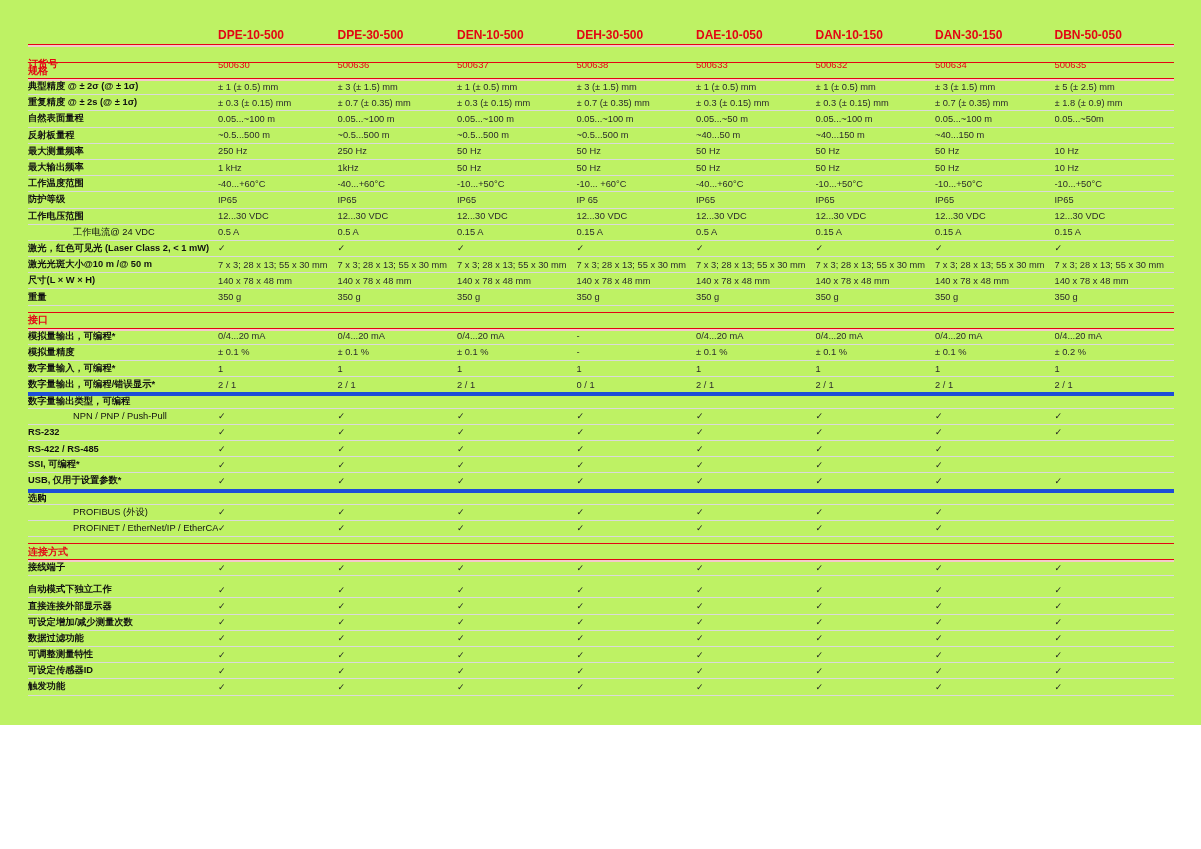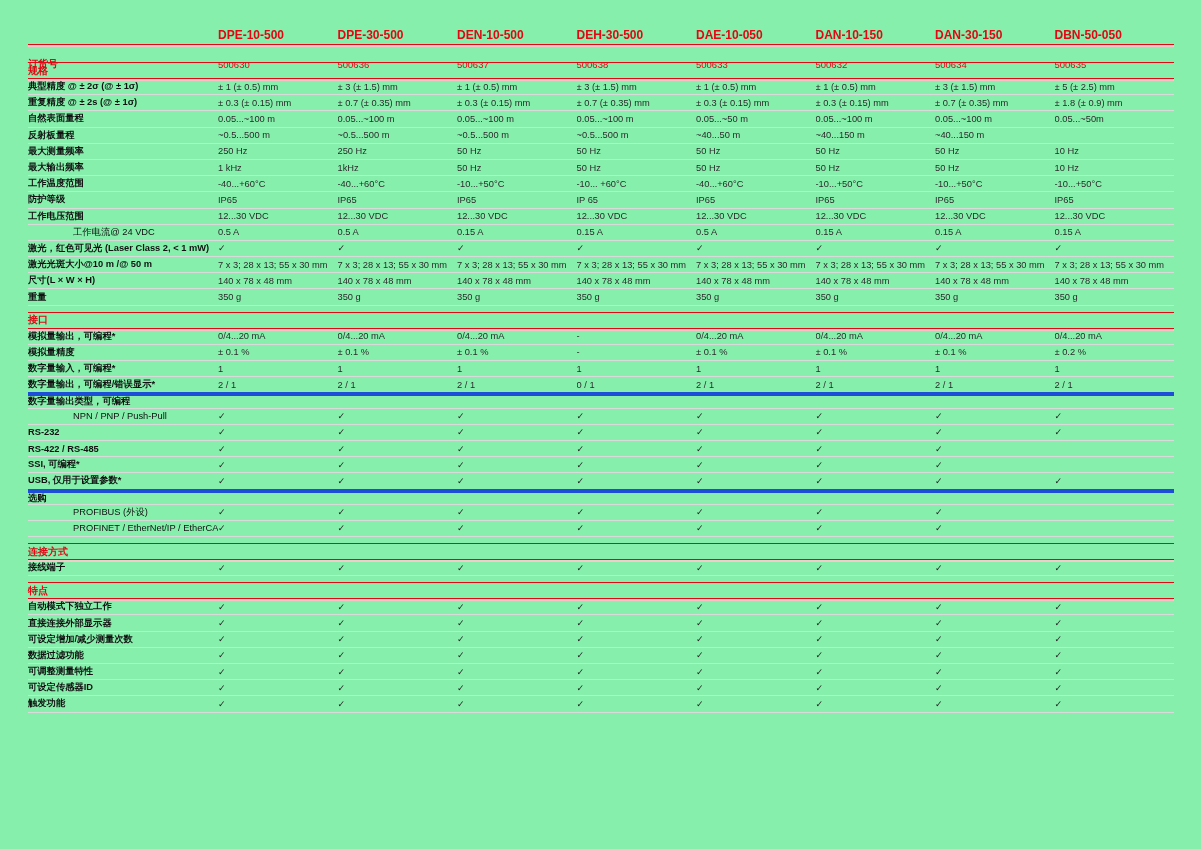--- a/index.html
+++ b/index.html
@@ -1,18 +1,18 @@
 <!DOCTYPE html>
 <html><head>
 <meta charset="utf-8">
 <style>
   * { margin:0; padding:0; box-sizing:border-box; }
   html,body { width:1201px; height:849px; background:#fff; overflow:hidden;
               font-family:"Liberation Sans","DejaVu Sans",sans-serif; }
-  .page { position:relative; width:1201px; height:849px; background:#86efac; }
+  .page { position:relative; width:1201px; height:725px; background:#bef264; }
   .table { position:absolute; left:28px; top:26px; width:1146px; }
 
   .row { display:grid; grid-template-columns:190px repeat(8,1fr); align-items:center; }
 
   
   .row.products { height:19px; border-bottom:1px solid var(--red); box-shadow:0 2px 0 #f6c9cb; }
   .row.products .cell { color:var(--red); font-weight:bold; font-size:12px; letter-spacing:0; }
 
   
   .row.order { height:17px; padding-top:12px; }
@@ -382,23 +382,20 @@
             <div class="val check">✓</div>
             <div class="val check">✓</div>
             <div class="val check">✓</div>
             <div class="val check">✓</div>
             <div class="val check">✓</div>
             <div class="val check">✓</div>
             <div class="val check">✓</div>
           </div>
         </div>
         <div class="section">
-          <div class="sec-title">
-            <div class="t">特点</div>
-          </div>
           <div class="row data">
             <div class="lbl">自动模式下独立工作</div>
             <div class="val check">✓</div>
             <div class="val check">✓</div>
             <div class="val check">✓</div>
             <div class="val check">✓</div>
             <div class="val check">✓</div>
             <div class="val check">✓</div>
             <div class="val check">✓</div>
             <div class="val check">✓</div>

